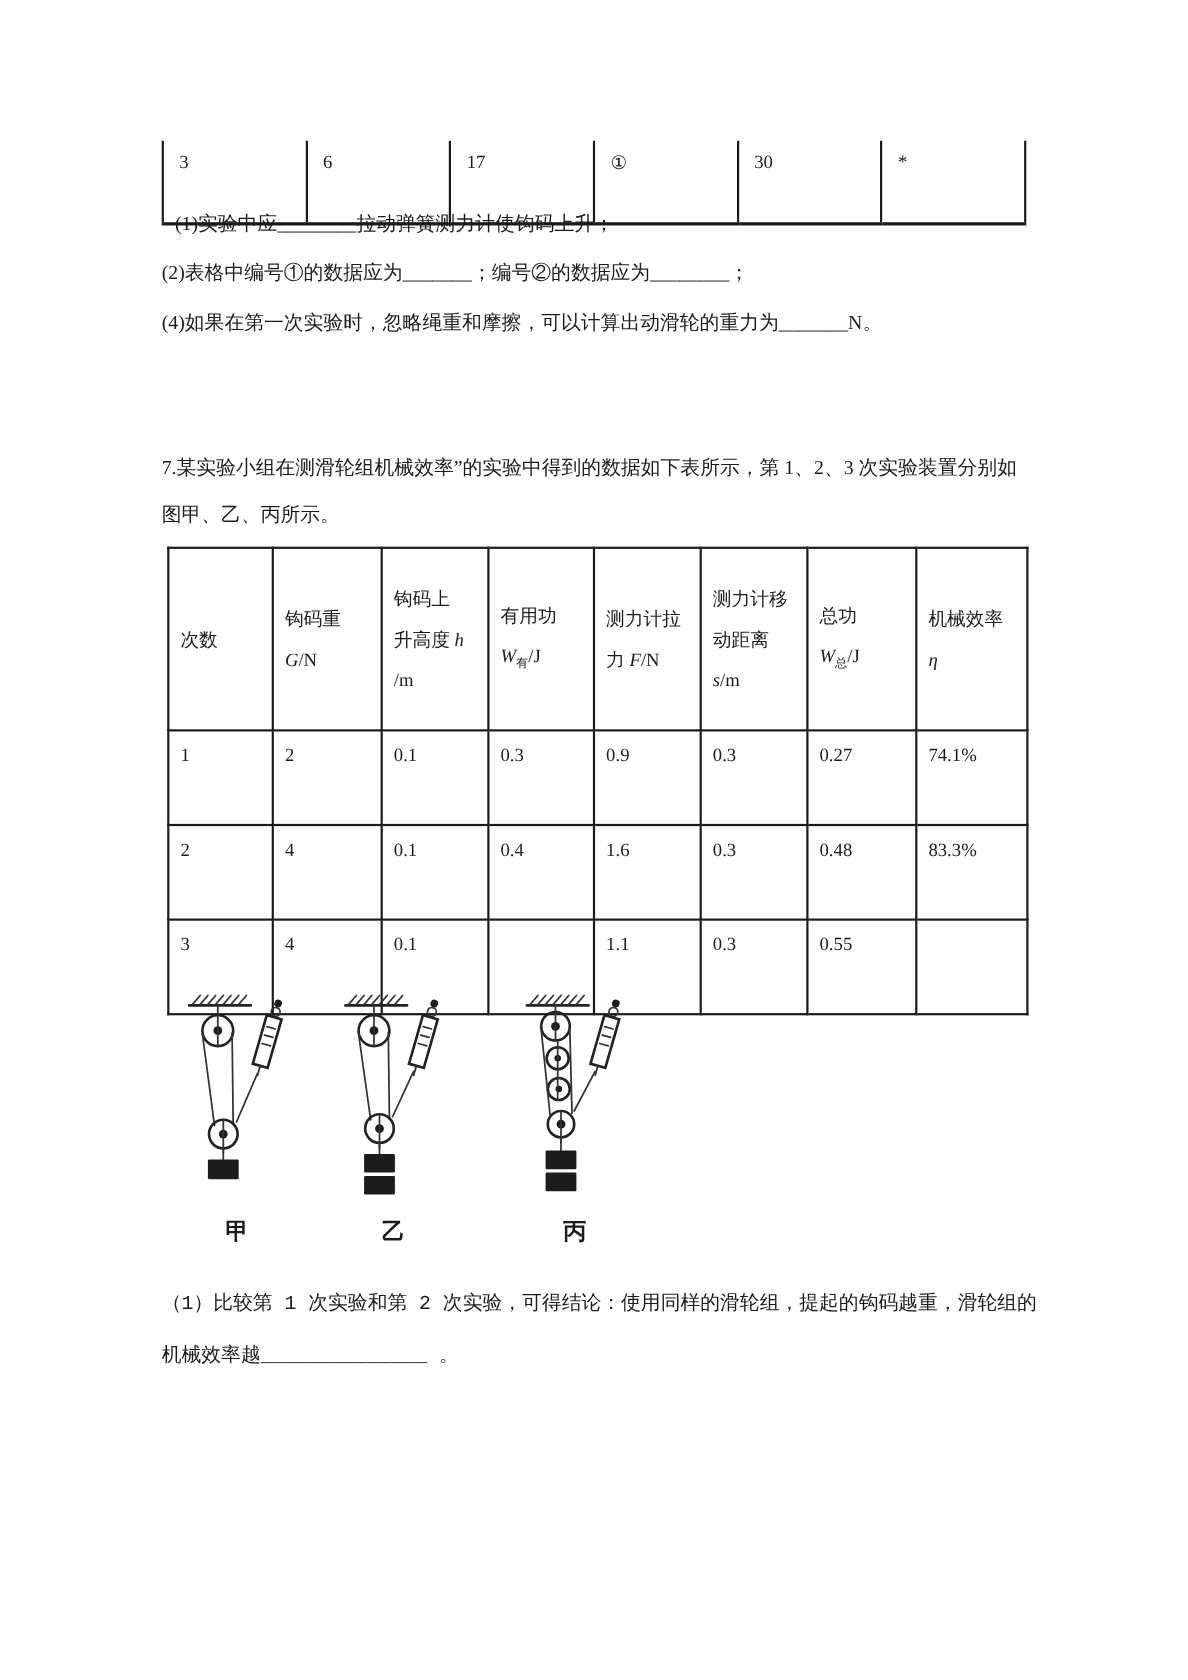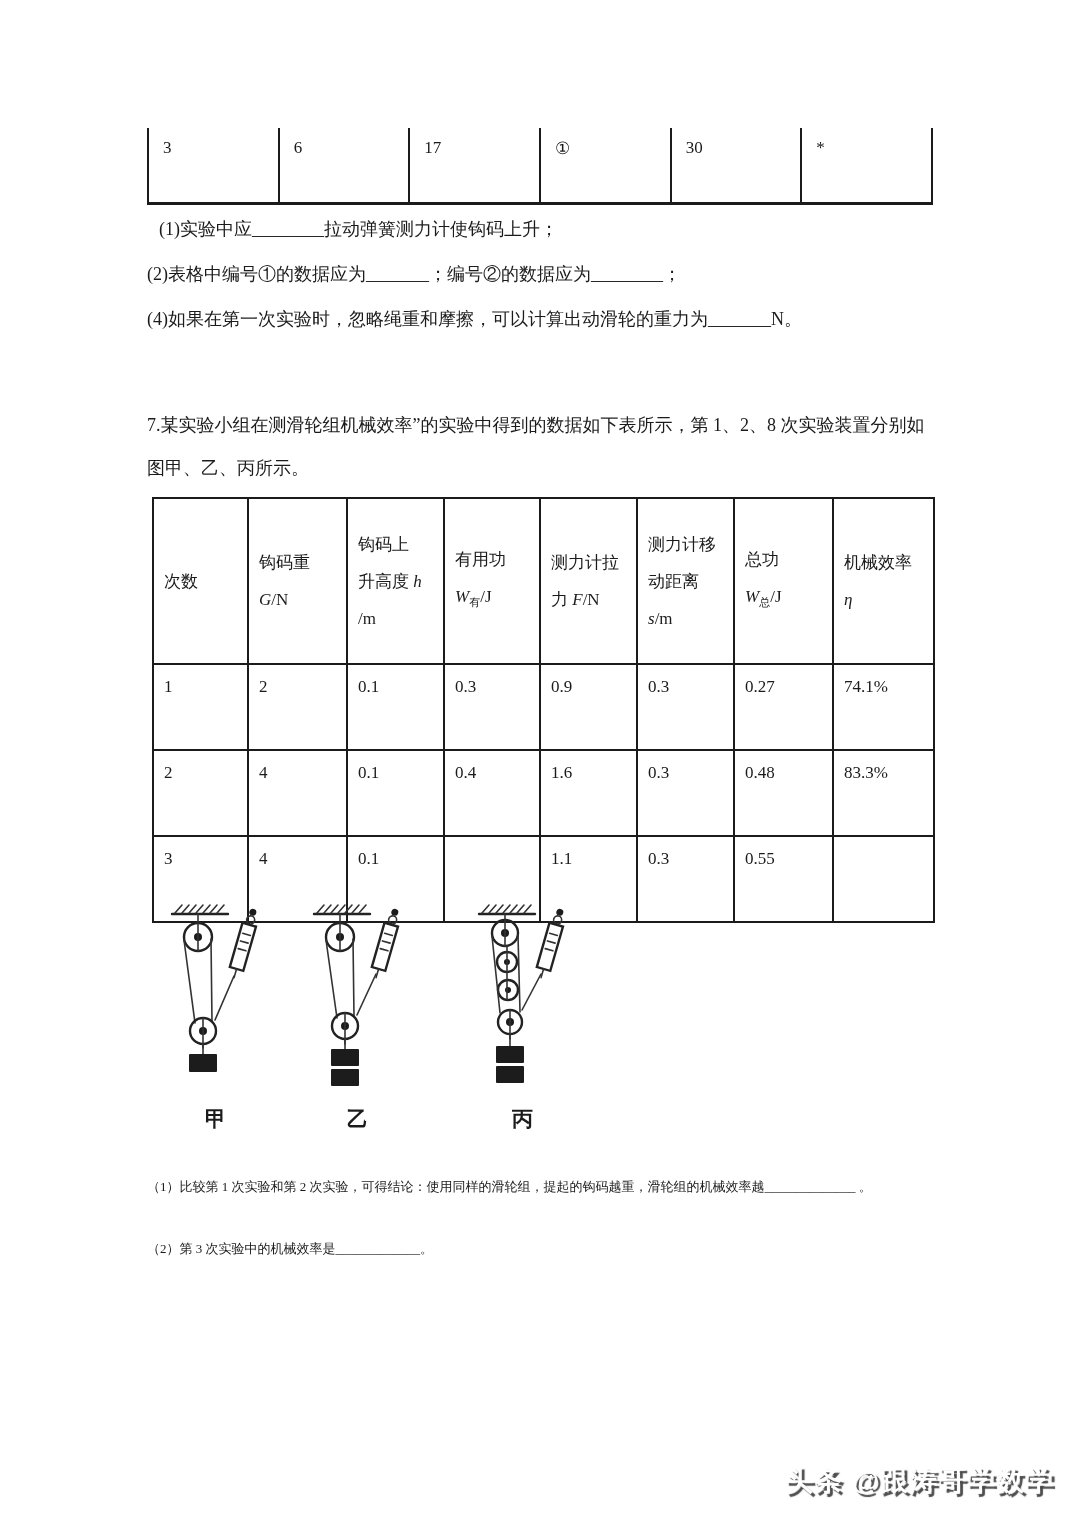--- a/index.html
+++ b/index.html
@@ -22,27 +22,27 @@
   .cut-table td {
     border-left: 2px solid #1b1b1b;
     border-bottom: 3px solid #1b1b1b;
     border-top: none;
     vertical-align: top;
     padding: 10px 0 0 14px;
     font-size: 17px;
   }
   .cut-table td:last-child { border-right: 2px solid #1b1b1b; }
   
-  .q6-block { position: absolute; left: 147px; top: 220px; width: 800px; }
+  .q6-block { position: absolute; left: 147px; top: 194px; width: 800px; }
   .q6-block p { margin: 0 0 26px 0; font-size: 18px; line-height: 19px; }
   .q6-block p.indent-sm { padding-left: 12px; }
   .q7-intro { position: absolute; left: 147px; top: 404px; width: 792px;
     font-size: 18px; line-height: 43px; margin: 0; }
   .q7-questions { position: absolute; left: 147px; top: 1163px; width: 796px; }
-  .q7-questions p { margin: 0 0 15px 0; font-size: 13px; line-height: 47px; }
+  .q7-questions p { margin: 0 0 15px 0; font-size: 18px; line-height: 47px; font-family: Liberation Mono, monospace; }
   
   .main-table {
     position: absolute; left: 152px; top: 497px;
     width: 781px; border-collapse: collapse; table-layout: fixed;
     font-size: 17px;
   }
   .main-table td { border: 2px solid #1b1b1b; background: #fff; }
   .main-table tr.hdr td {
     height: 156px; vertical-align: middle;
     padding: 4px 4px 4px 10px; line-height: 37px;
@@ -90,21 +90,21 @@
     </tr>
   </tbody>
     </table>
 
   <div class="q6-block">
     <p class="indent-sm">(1)实验中应________拉动弹簧测力计使钩码上升；</p>
     <p>(2)表格中编号①的数据应为_______；编号②的数据应为________；</p>
     <p>(4)如果在第一次实验时，忽略绳重和摩擦，可以计算出动滑轮的重力为_______N。</p>
   </div>
 
-  <p class="q7-intro">7.某实验小组在测滑轮组机械效率”的实验中得到的数据如下表所示，第 1、2、8 次实验装置分别如图甲、乙、丙所示。</p>
+  <p class="q7-intro">7.某实验小组在测滑轮组机械效率”的实验中得到的数据如下表所示，第 1、2、3 次实验装置分别如图甲、乙、丙所示。</p>
 
   <table class="main-table">
     <colgroup>
       <col style="width:95px">
         <col style="width:99px">
         <col style="width:97px">
         <col style="width:96px">
       <col style="width:97px">
         <col style="width:97px">
         <col style="width:99px">
@@ -275,18 +275,16 @@
           <rect class="fillk" x="23" y="148" width="28" height="17" rx="1"></rect>
           <rect class="fillk" x="23" y="168" width="28" height="17" rx="1"></rect>
         </g>
       </svg>
       <div class="dia-label">丙</div>
     </div>
   </div>
 
   <div class="q7-questions">
     <p>（1）比较第 1 次实验和第 2 次实验，可得结论：使用同样的滑轮组，提起的钩码越重，滑轮组的机械效率越______________ 。</p>
-    <p>（2）第 3 次实验中的机械效率是_____________。</p>
   </div>
 
-  <div class="watermark">头条 @跟涛哥学数学</div>
 
 </div>
 
 </body></html>

